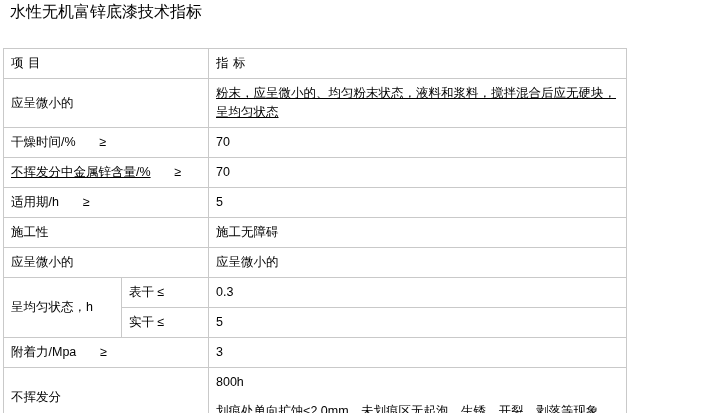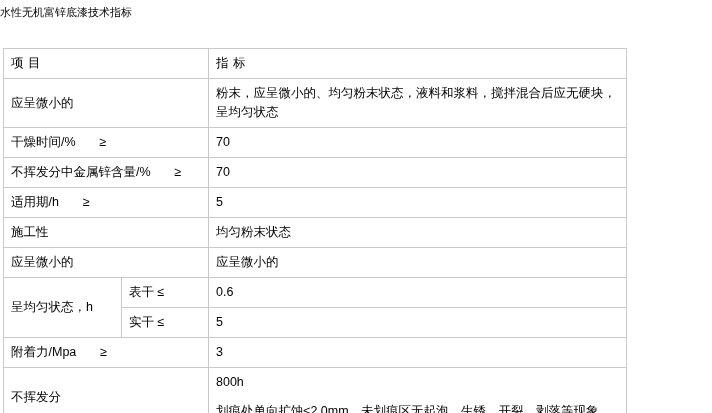--- a/index.html
+++ b/index.html
@@ -14,23 +14,23 @@
     color: #000000;
     overflow: hidden;
   }
   .page {
     position: relative;
     width: 712px;
     height: 413px;
     box-sizing: border-box;
   }
   .doc-title {
-    font-size: 11px;
+    font-size: 16px;
     line-height: 16px;
-    padding: 4px 0 5px 0;
+    padding: 4px 0 5px 10px;
     color: #000;
     white-space: nowrap;
   }
   table.spec {
     border-collapse: collapse;
     width: 624px;
     margin-left: 3px;
     table-layout: fixed;
     margin-top: 23px;
   }
@@ -51,20 +51,21 @@
   }
   .cell-label {
     white-space: nowrap;
   }
   .ge-gap {
     display: inline-block;
     padding-left: 24px;
   }
   .two-line {
     white-space: normal;
+    text-decoration: underline;
   }
   .sub-label {
     white-space: nowrap;
   }
   .salt-top {
     border-bottom: none !important;
     padding-bottom: 3px;
   }
   .salt-bottom {
     border-top: none !important;
@@ -107,32 +108,32 @@
         <td class="val-cell">70</td>
       </tr>
 
       <tr>
         <td colspan="2" class="cell-label"><span>适用期/h</span><span class="ge-gap">≥</span></td>
         <td class="val-cell">5</td>
       </tr>
 
       <tr>
         <td colspan="2" class="cell-label">施工性</td>
-        <td class="val-cell">均匀粉末状态</td>
+        <td class="val-cell">施工无障碍</td>
       </tr>
 
       <tr>
         <td colspan="2" class="cell-label">应呈微小的</td>
         <td class="val-cell">应呈微小的</td>
       </tr>
 
       <tr>
         <td rowspan="2" class="cell-label">呈均匀状态，h</td>
         <td class="sub-label">表干 ≤</td>
-        <td class="val-cell">0.6</td>
+        <td class="val-cell">0.3</td>
       </tr>
 
       <tr>
         <td class="sub-label">实干 ≤</td>
         <td class="val-cell">5</td>
       </tr>
 
       <tr>
         <td colspan="2" class="cell-label"><span>附着力/Mpa</span><span class="ge-gap">≥</span></td>
         <td class="val-cell">3</td>

